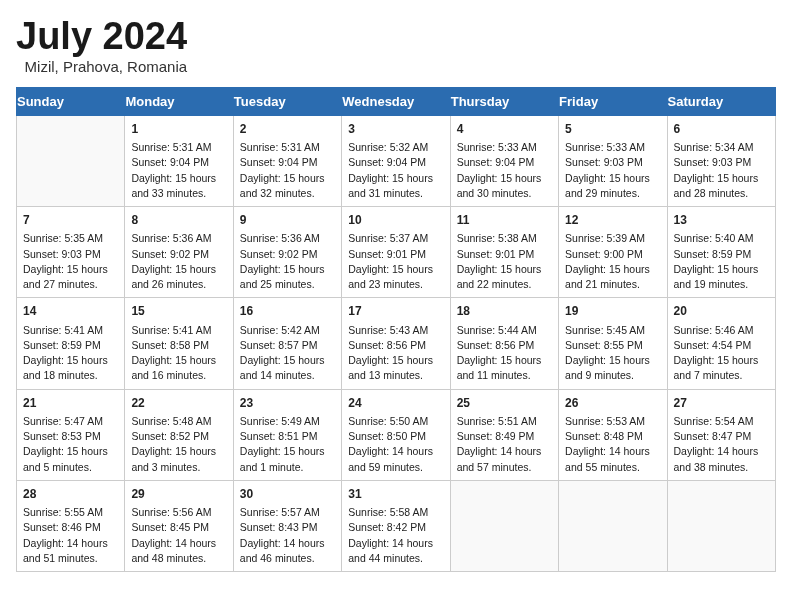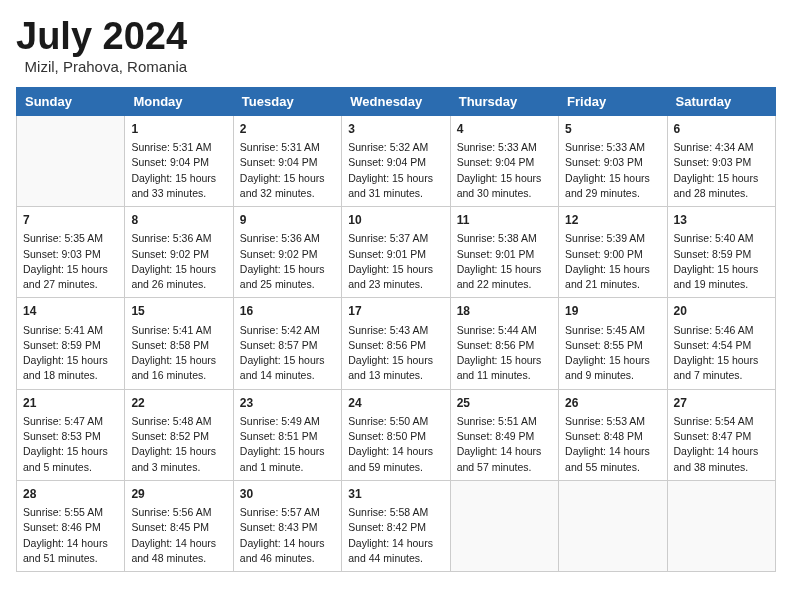--- a/index.html
+++ b/index.html
@@ -45,21 +45,21 @@
     table {
       width: 100%;
       border-collapse: collapse;
       border: 1px solid #ccc;
     }
     th {
       background-color: #2b6cb0;
       color: #fff;
       font-size: 13px;
       font-weight: bold;
-      padding: 6px 8px;
+      padding: 6px 0;
       text-align: left;
       border: 1px solid #2b6cb0;
     }
     td {
       border: 1px solid #ccc;
       vertical-align: top;
       padding: 5px 6px;
       font-size: 11px;
       color: #222;
       line-height: 1.45;
@@ -134,21 +134,21 @@
         </td>
         <td>
           <div class="day-number">5</div>
           <div class="day-info">Sunrise: 5:33 AM</div>
           <div class="day-info">Sunset: 9:03 PM</div>
           <div class="day-info">Daylight: 15 hours</div>
           <div class="day-info">and 29 minutes.</div>
         </td>
         <td>
           <div class="day-number">6</div>
-          <div class="day-info">Sunrise: 4:34 AM</div>
+          <div class="day-info">Sunrise: 5:34 AM</div>
           <div class="day-info">Sunset: 9:03 PM</div>
           <div class="day-info">Daylight: 15 hours</div>
           <div class="day-info">and 28 minutes.</div>
         </td>
       </tr>
       <tr>
         <td>
           <div class="day-number">7</div>
           <div class="day-info">Sunrise: 5:35 AM</div>
           <div class="day-info">Sunset: 9:03 PM</div>

